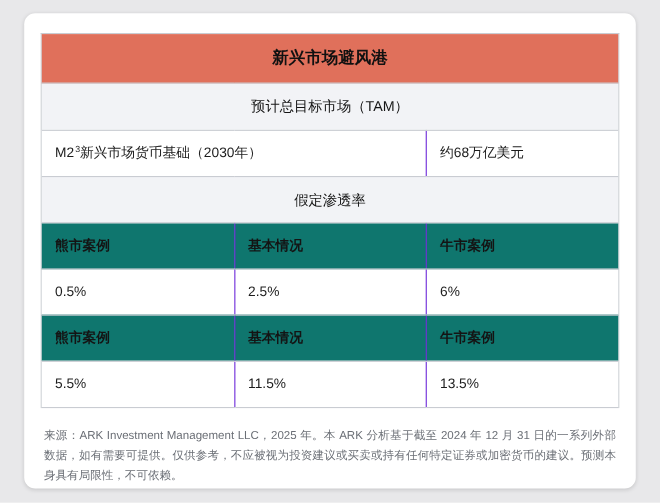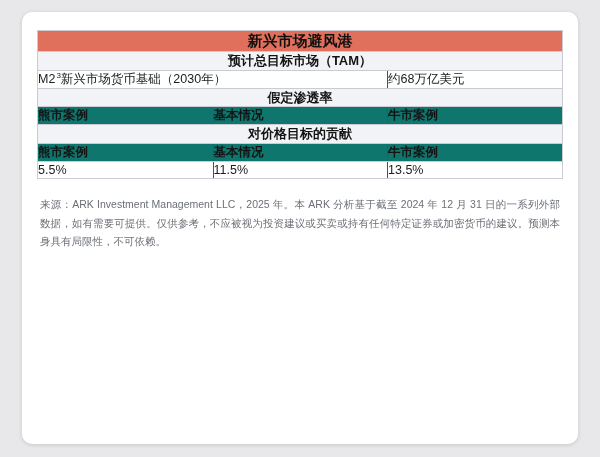--- a/index.html
+++ b/index.html
@@ -30,21 +30,21 @@
     border: 1px solid #c9ccd2;
     border-bottom: none;
   }
   table.tam {
     width: 100%;
     border-collapse: collapse;
     table-layout: fixed;
   }
   table.tam td {
     border-bottom: 1px solid #c9ccd2;
-    padding: 0;
+    padding: 12px;
     vertical-align: middle;
   }
   .cell {
     padding: 9px 12px;
     font-size: 12.5px;
     color: #1c1c1c;
     line-height: 1.35;
   }
   .title-row td {
     background: #e0705b;
@@ -56,21 +56,21 @@
     font-weight: bold;
     color: #111111;
     padding: 14px 10px;
   }
   .section-row td {
     background: #f2f3f6;
   }
   .section-cell {
     text-align: center;
     font-size: 13px;
-    font-weight: bold;
+    font-weight: normal;
     color: #141414;
     padding: 11px 10px;
   }
   .sub-row td {
     background: #0f766e;
   }
   .sub-cell {
     font-size: 12.5px;
     font-weight: bold;
     color: #141414;
@@ -134,24 +134,26 @@
         <tr class="section-row">
           <td colspan="3" class="cell section-cell">假定渗透率</td>
         </tr>
 
         <tr class="sub-row">
           <td class="cell sub-cell">熊市案例</td>
           <td class="cell sub-cell vline">基本情况</td>
           <td class="cell sub-cell vline">牛市案例</td>
         </tr>
 
+        <tr class="data-row">
+          <td class="cell">0.5%</td>
+          <td class="cell vline">2.5%</td>
+          <td class="cell vline">6%</td>
+        </tr>
 
-        <tr class="section-row">
-          <td colspan="3" class="cell section-cell">对价格目标的贡献</td>
-        </tr>
 
         <tr class="sub-row">
           <td class="cell sub-cell">熊市案例</td>
           <td class="cell sub-cell vline">基本情况</td>
           <td class="cell sub-cell vline">牛市案例</td>
         </tr>
 
         <tr class="data-row">
           <td class="cell">5.5%</td>
           <td class="cell vline">11.5%</td>

